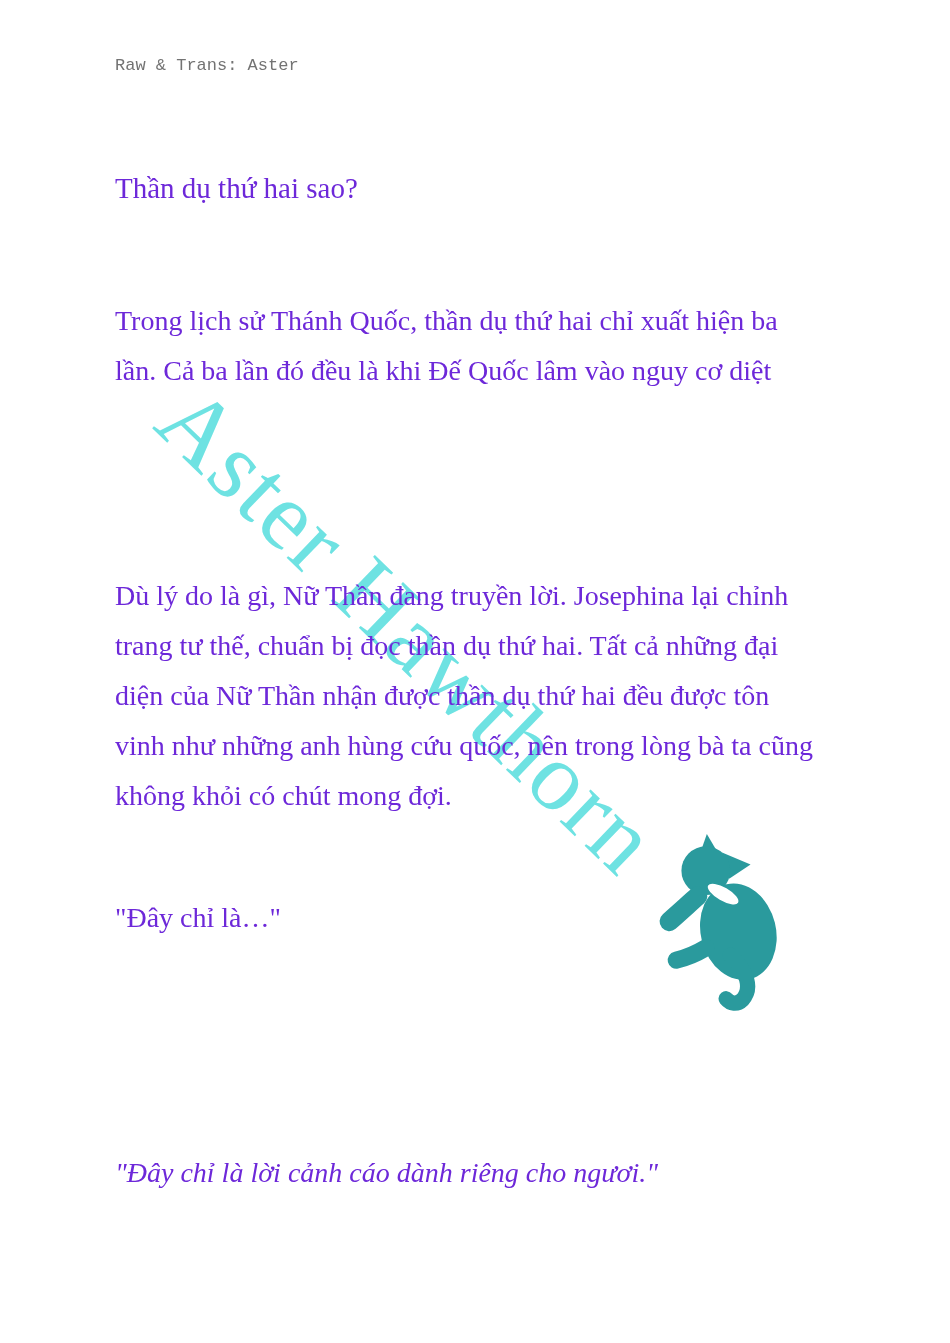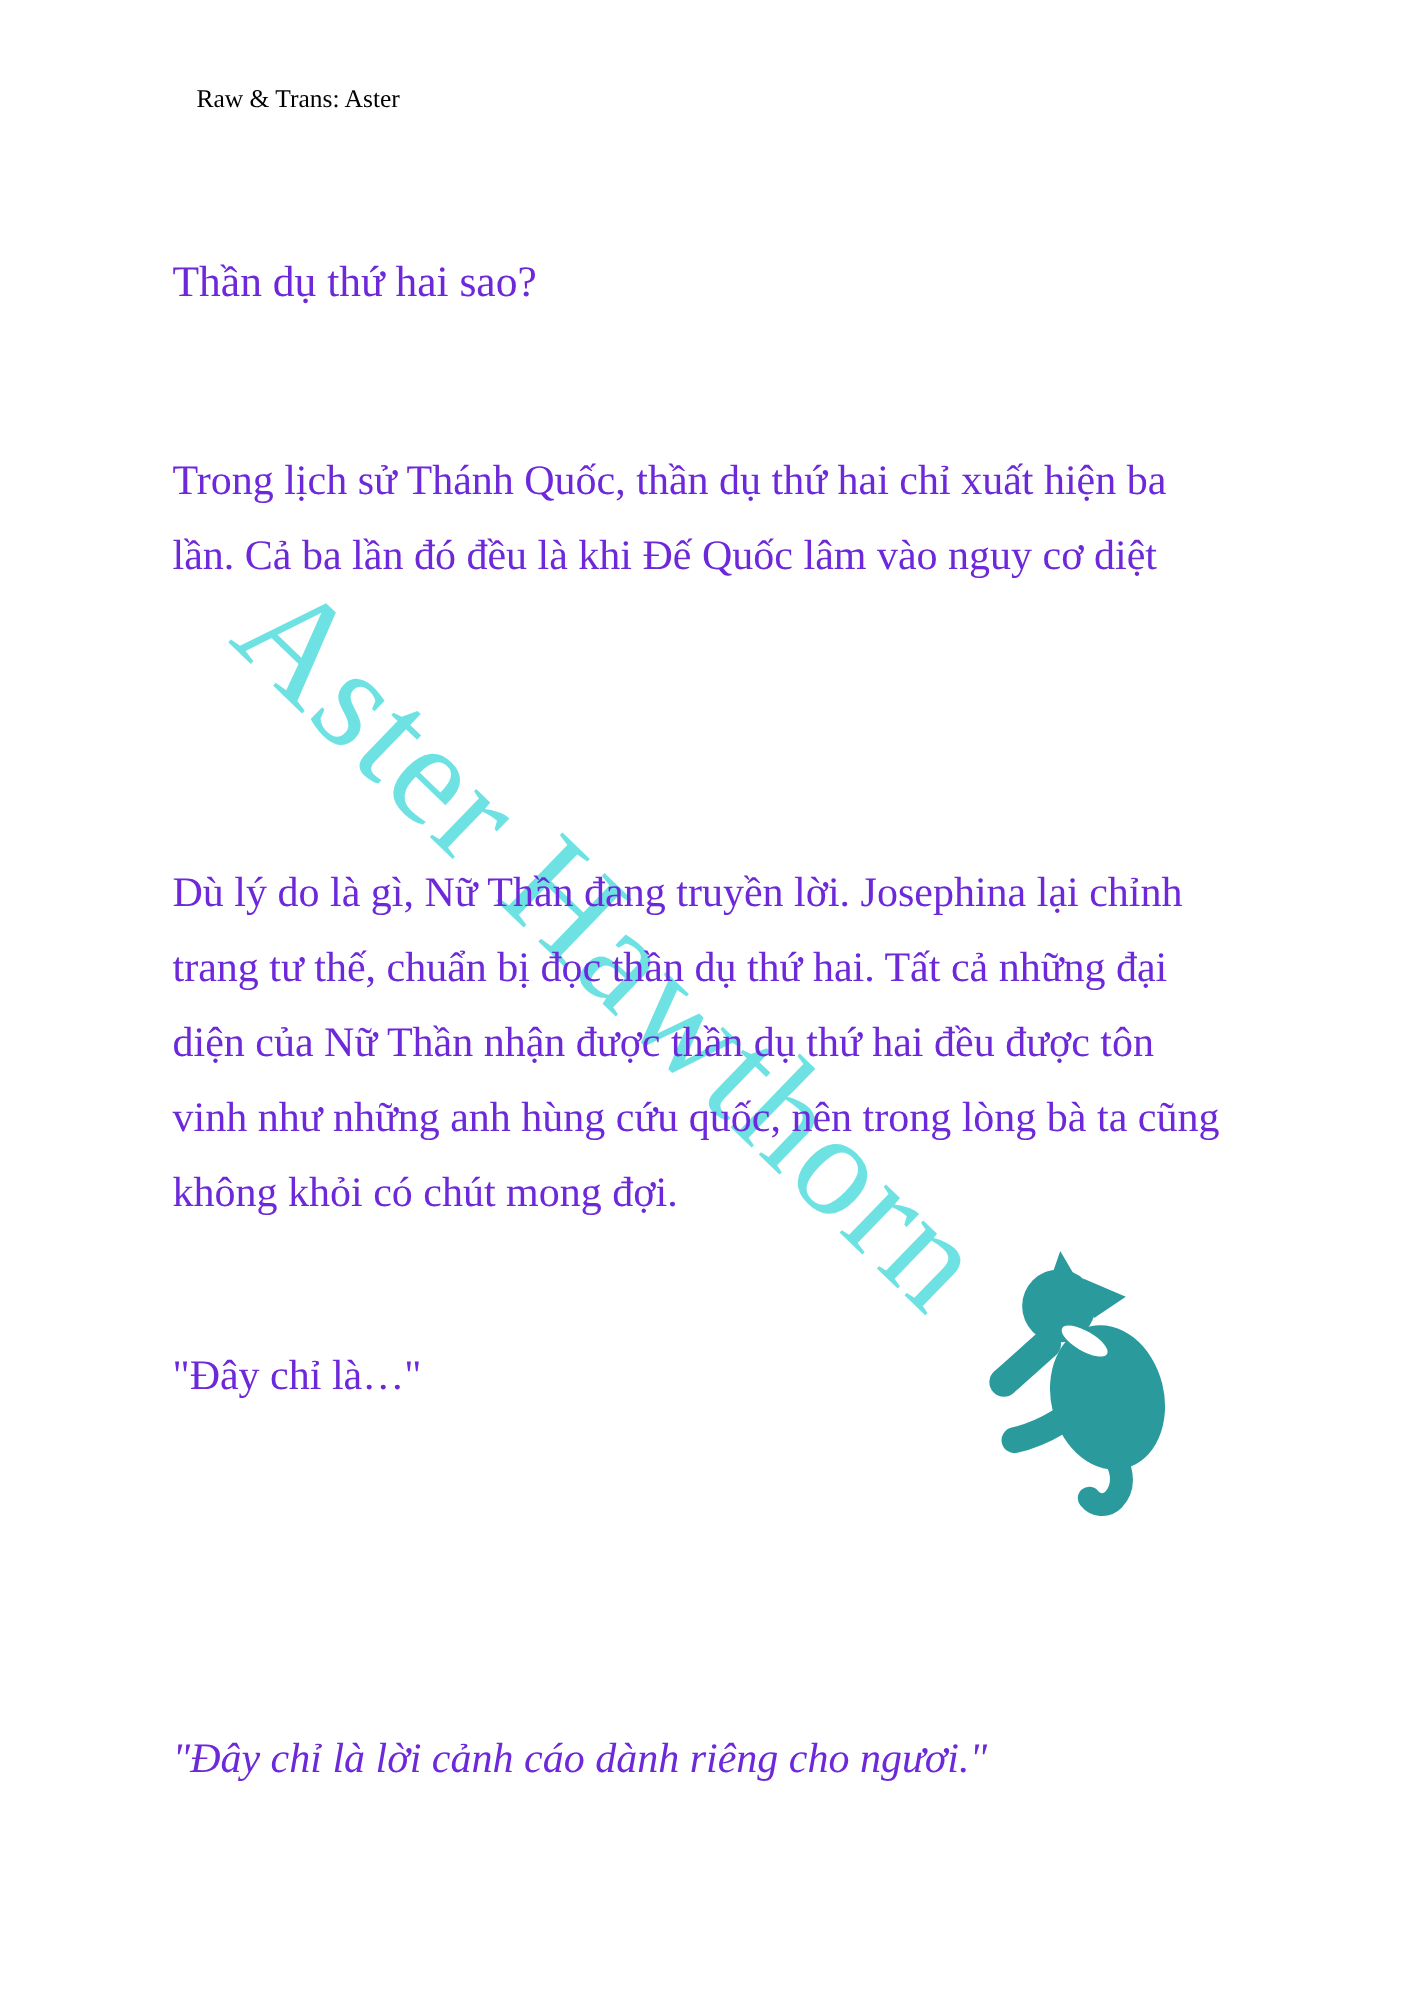--- a/index.html
+++ b/index.html
@@ -9,24 +9,24 @@
     position: relative;
     overflow: hidden;
     font-family: "Liberation Serif", serif;
   }
   .page {
     position: absolute; inset: 0;
     background: #ffffff;
   }
   .credit {
     position: absolute;
-    left: 131px; top: 56px;
-    font-family: Liberation Serif, serif;
+    left: 115px; top: 56px;
+    font-family: Liberation Mono, monospace;
     font-size: 17px;
-    color: #000000;
+    color: #737373;
     z-index: 3;
   }
   .watermark {
     position: absolute;
     left: 408px; top: 630px;
     transform: translate(-50%, -50%) rotate(44deg);
     transform-origin: center center;
     font-family: "Liberation Serif", serif;
     font-size: 97px;
     letter-spacing: 2px;

